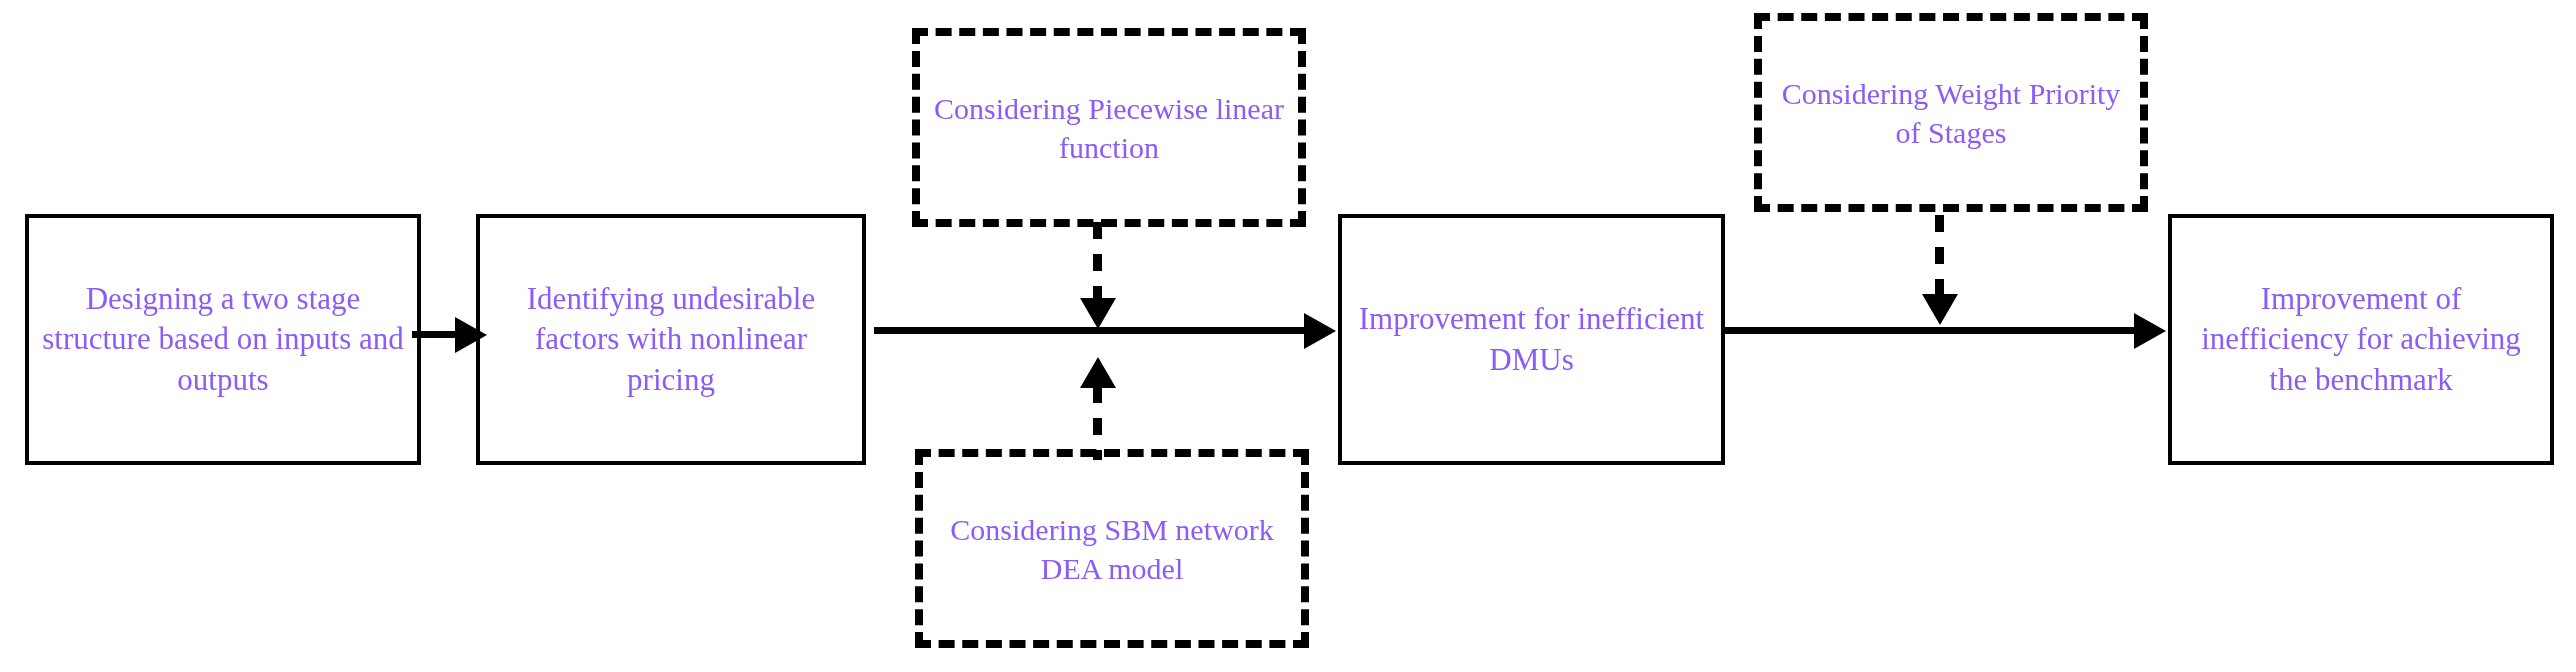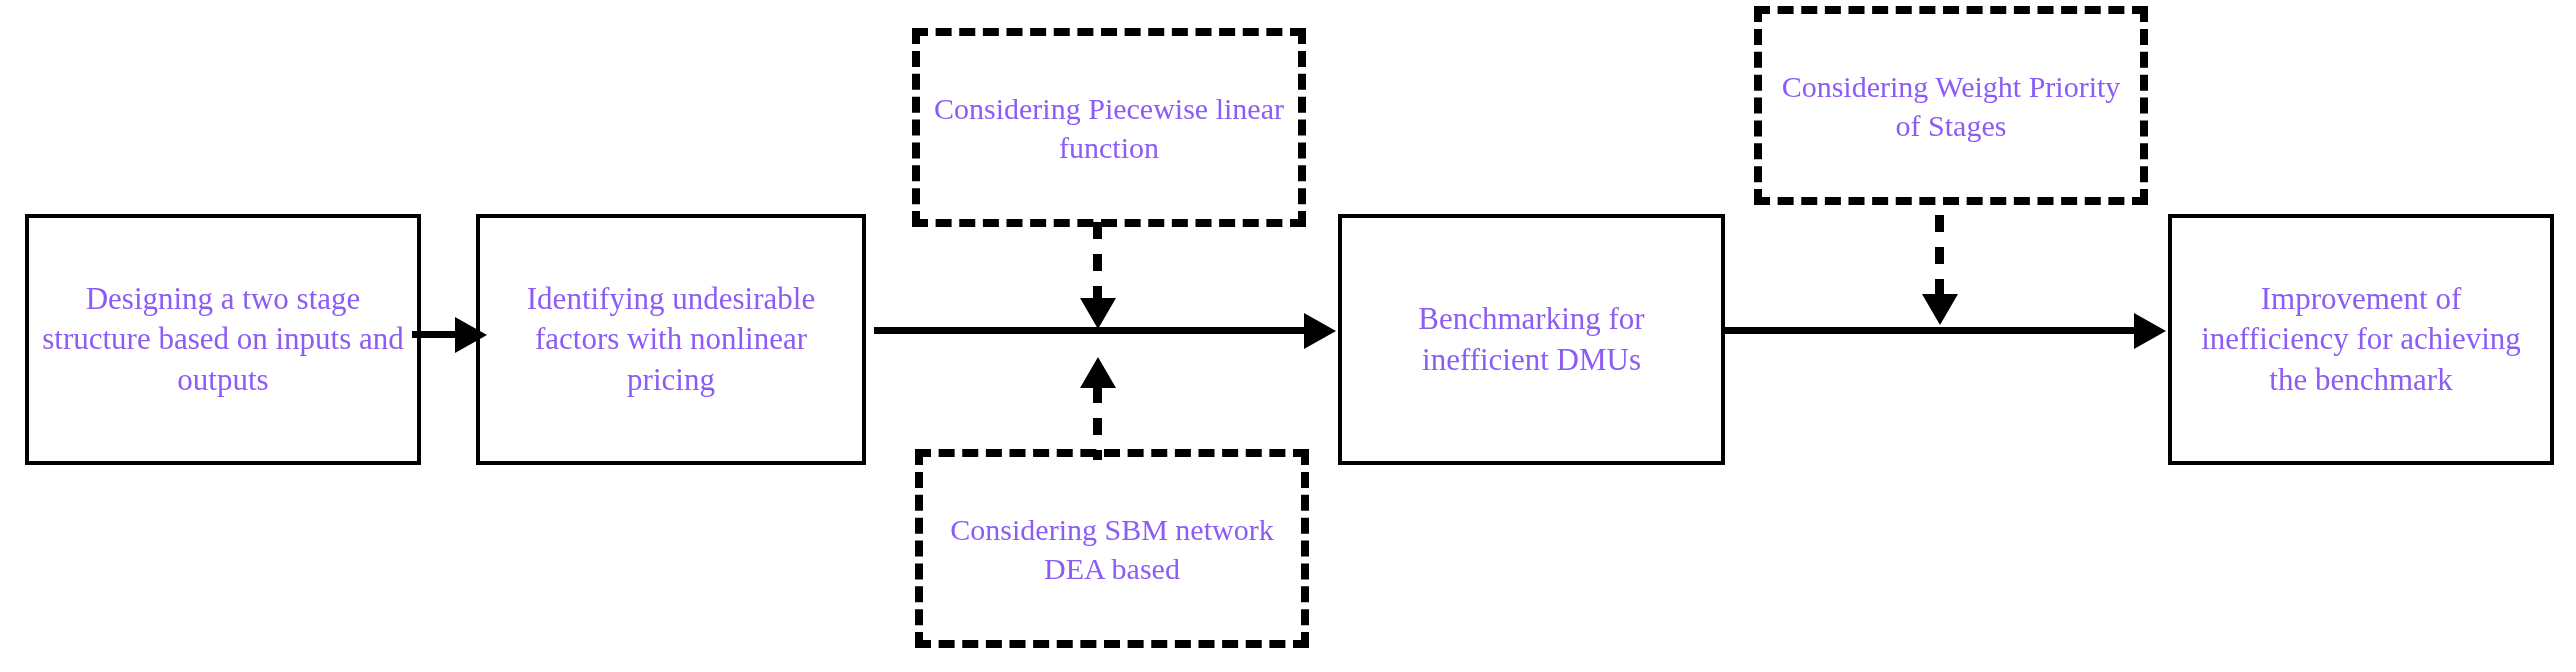--- a/index.html
+++ b/index.html
@@ -91,36 +91,36 @@
 
   <div class="node solid-box" style="left:25px; top:214px; width:396px; height:251px;">
     <span>Designing a two stage structure based on inputs and outputs</span>
   </div>
 
   <div class="node solid-box" style="left:476px; top:214px; width:390px; height:251px;">
     <span>Identifying undesirable factors with nonlinear pricing</span>
   </div>
 
   <div class="node solid-box" style="left:1338px; top:214px; width:387px; height:251px;">
-    <span>Benchmarking for inefficient DMUs</span>
+    <span>Improvement for inefficient DMUs</span>
   </div>
 
   <div class="node solid-box" style="left:2168px; top:214px; width:386px; height:251px;">
     <span>Improvement of inefficiency for achieving the benchmark</span>
   </div>
 
   <div class="node dashed-box" style="left:912px; top:28px; width:394px; height:199px;">
     <span>Considering Piecewise linear function</span>
   </div>
 
   <div class="node dashed-box" style="left:915px; top:449px; width:394px; height:199px;">
-    <span>Considering SBM network DEA based</span>
+    <span>Considering SBM network DEA model</span>
   </div>
 
-  <div class="node dashed-box" style="left:1754px; top:6px; width:394px; height:199px;">
+  <div class="node dashed-box" style="left:1754px; top:13px; width:394px; height:199px;">
     <span>Considering Weight Priority of Stages</span>
   </div>
 
   <div class="h-line" style="left:412px; top:331px; width:47px;"></div>
   <div class="arrow-right" style="left:455px; top:317px;"></div>
 
   <div class="h-line" style="left:874px; top:327px; width:434px;"></div>
   <div class="arrow-right" style="left:1304px; top:313px;"></div>
 
   <div class="h-line" style="left:1725px; top:327px; width:411px;"></div>

